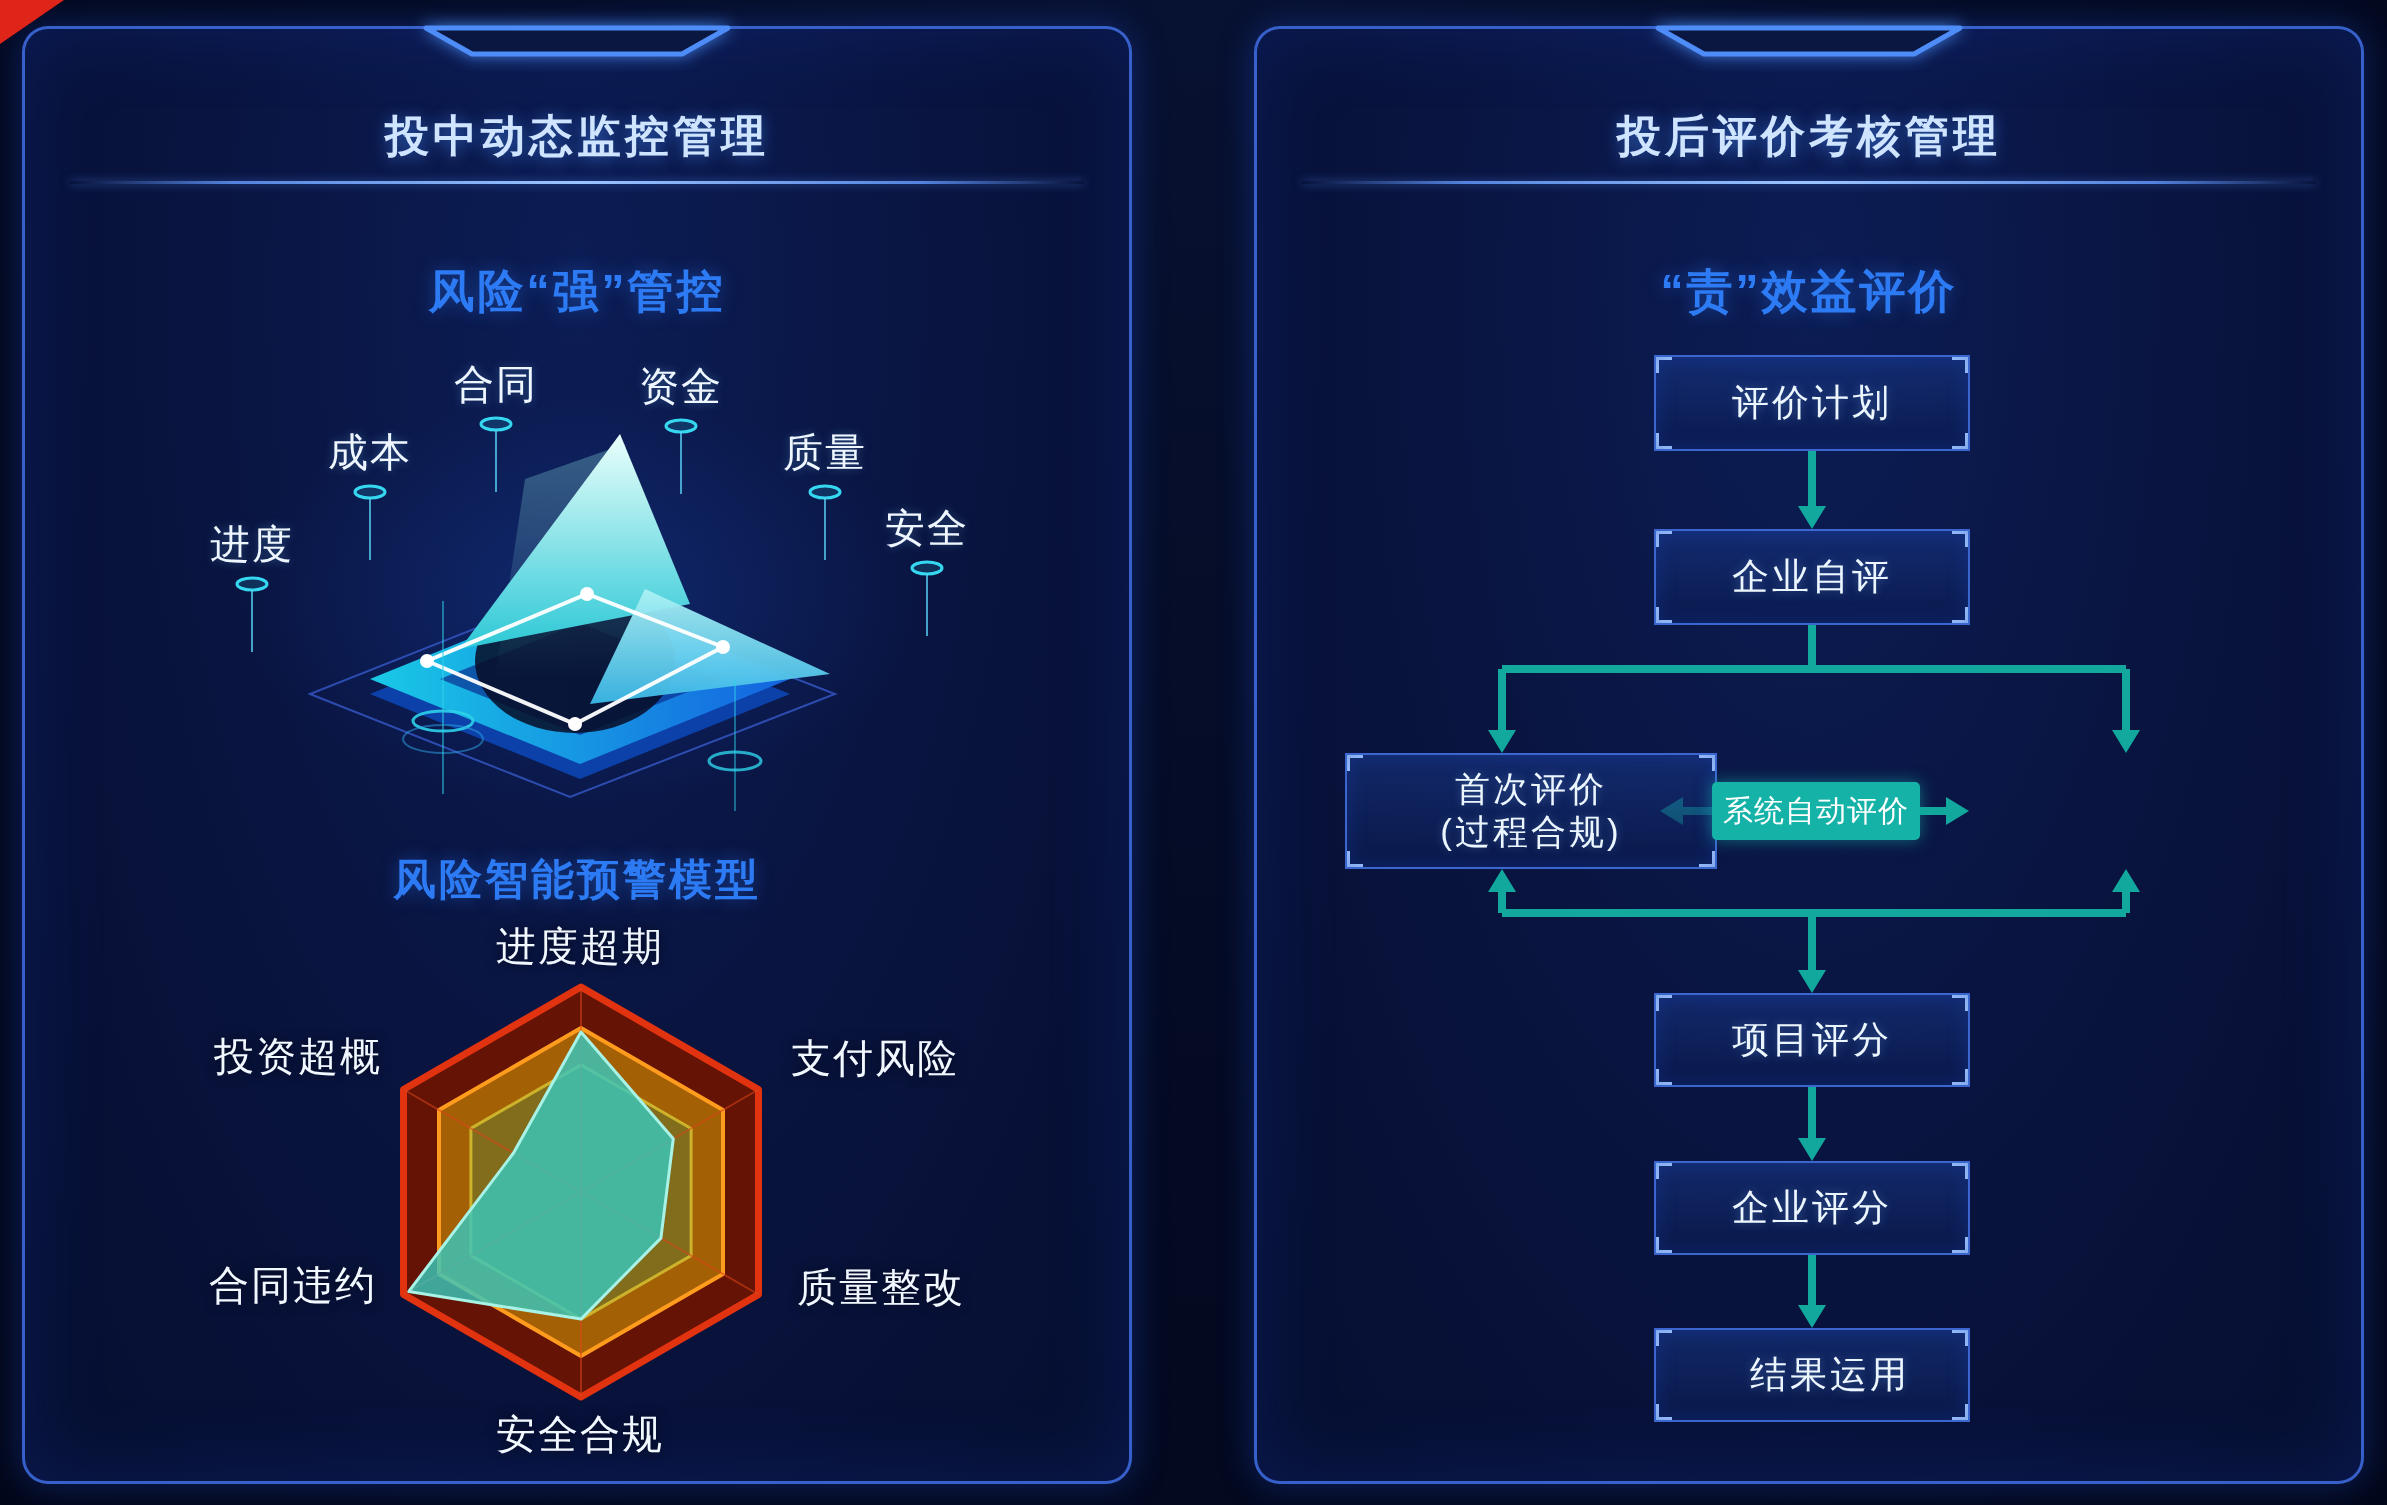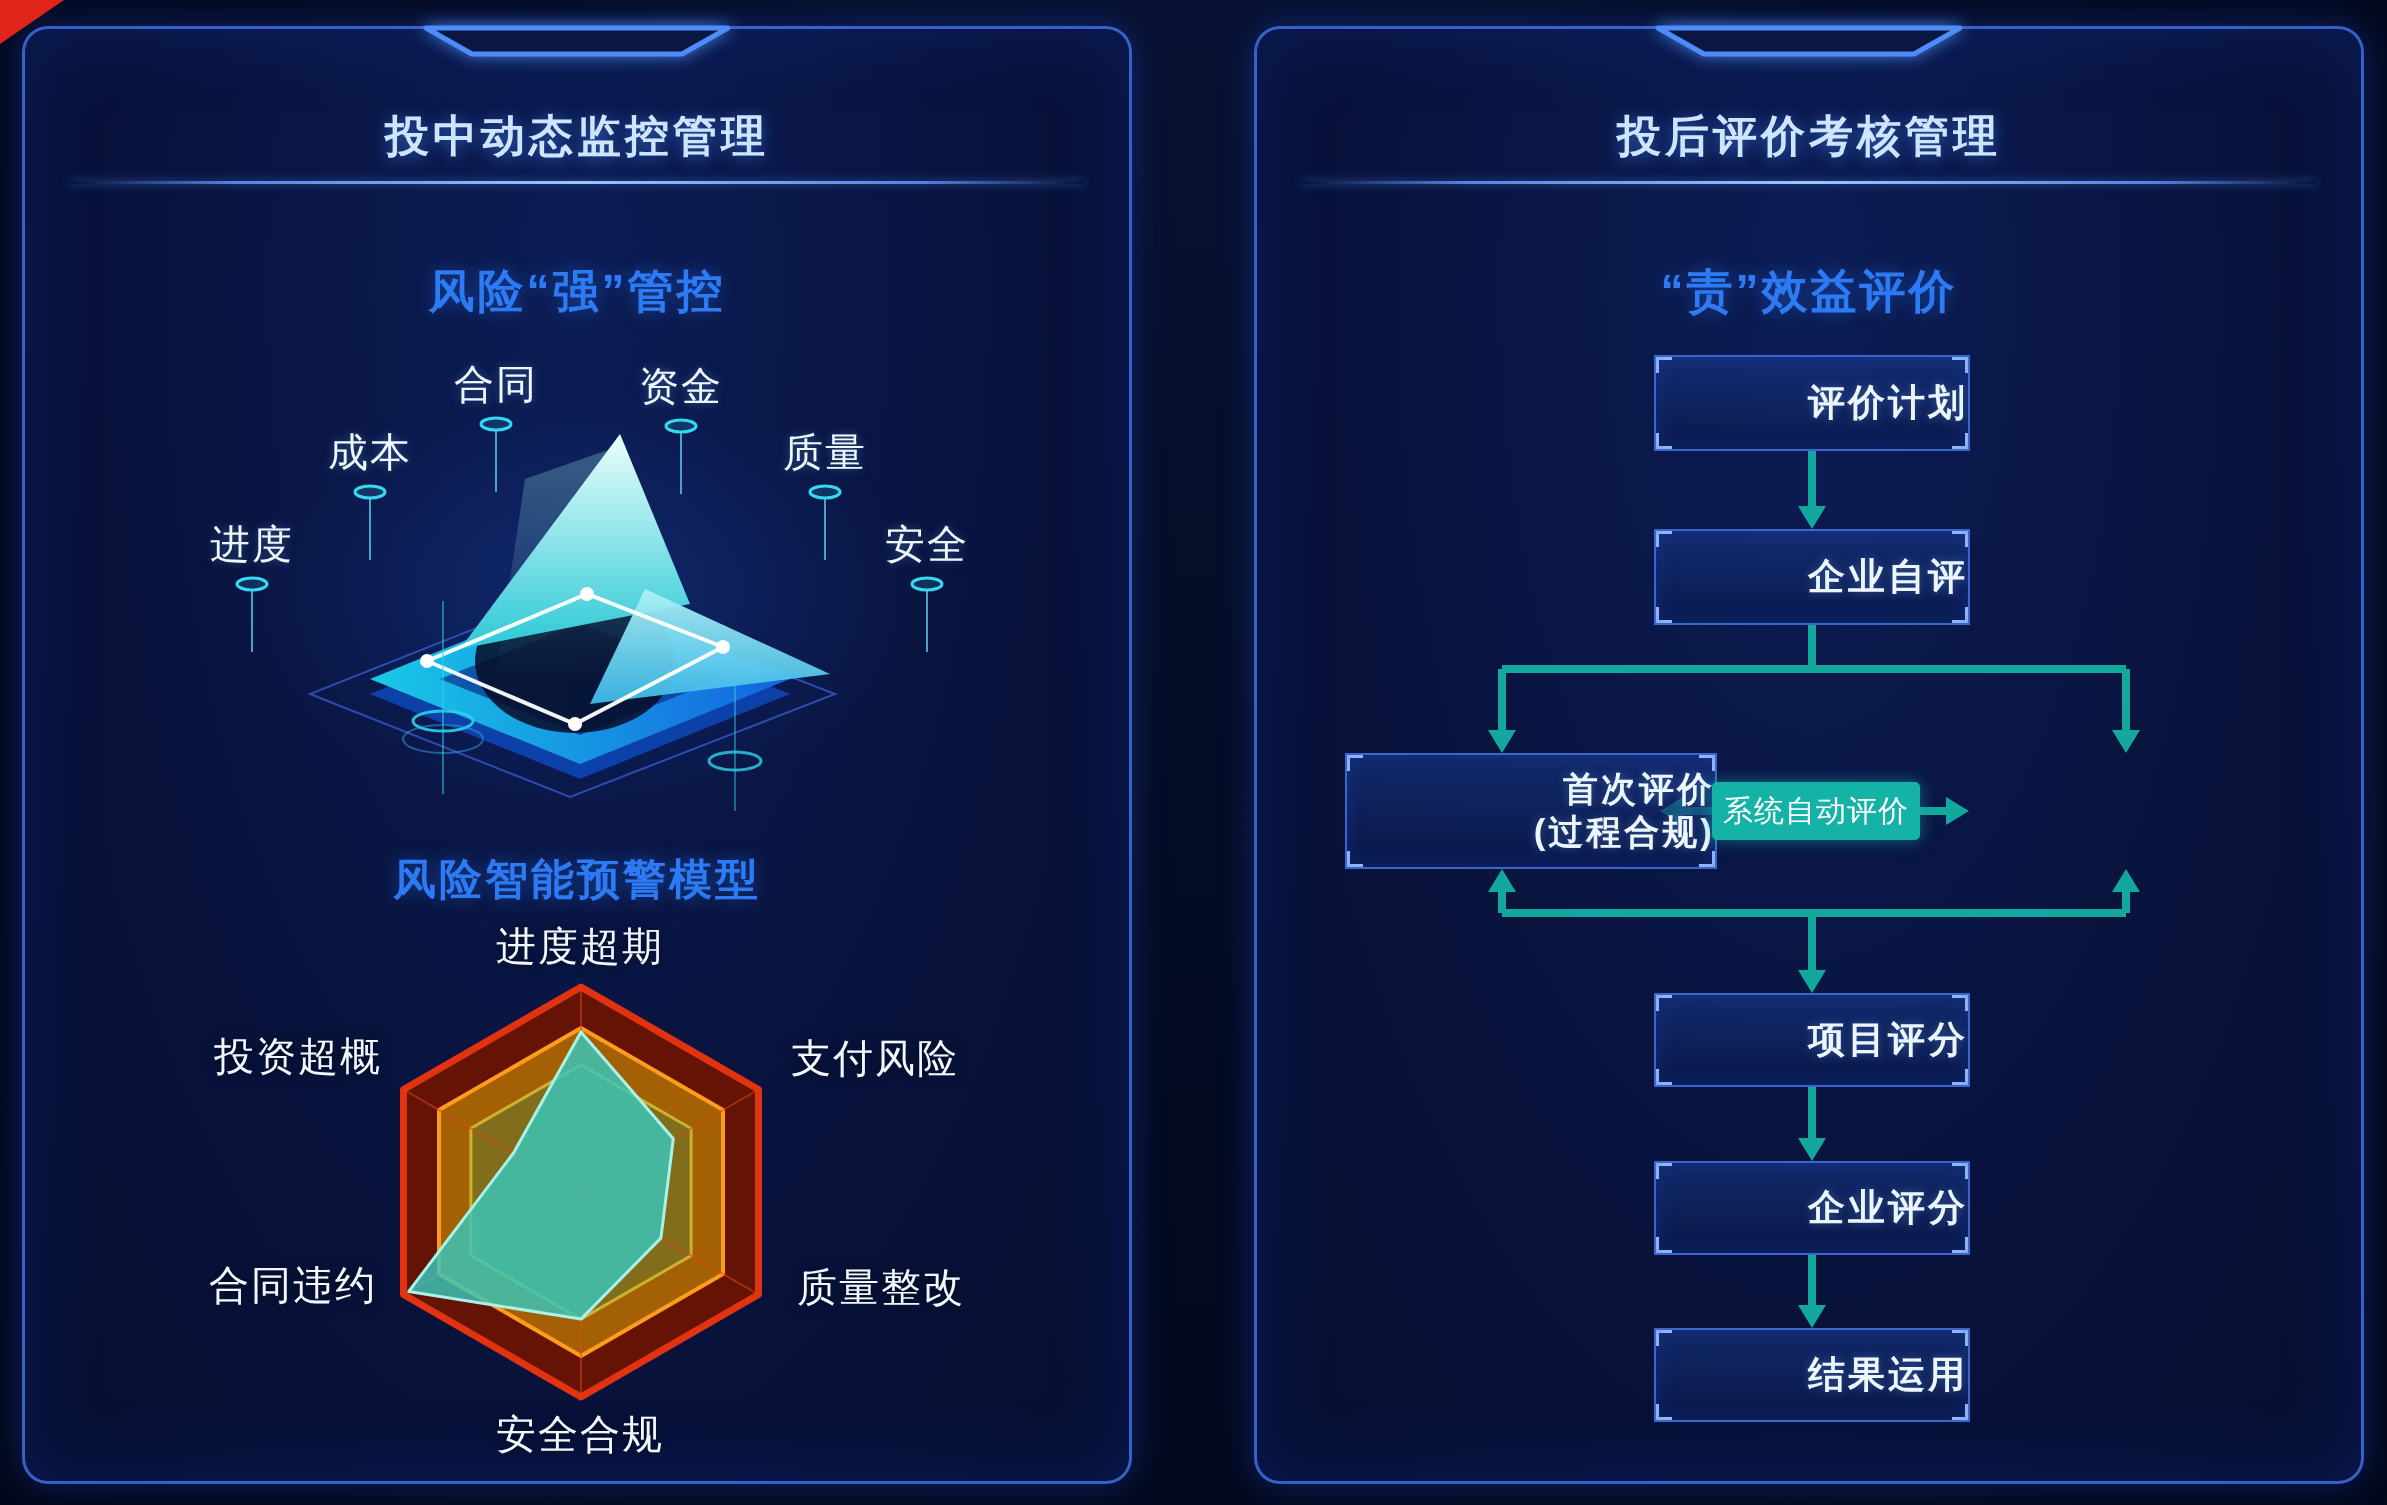--- a/index.html
+++ b/index.html
@@ -46,21 +46,21 @@
     background:radial-gradient(ellipse at center, rgba(36,96,230,.20) 0%, rgba(36,96,230,0) 70%);
   }
   .iso{position:absolute;left:150px;top:20px;}
   .mp{position:absolute;width:120px;display:flex;flex-direction:column;align-items:center;gap:0px;}
   .mp .lbl{font-size:40px;color:#eef6ff;font-weight:500;letter-spacing:2px;text-shadow:0 0 10px rgba(120,200,255,.35);}
   .mp-contract{left:411px;top:28px;}
   .mp-funds{left:596px;top:30px;}
   .mp-cost{left:285px;top:96px;}
   .mp-quality{left:740px;top:96px;}
   .mp-progress{left:167px;top:188px;}
-  .mp-safety{left:842px;top:188px;}
+  .mp-safety{left:842px;top:172px;}
   .model-title{
     position:absolute;left:0;top:822px;width:100%;margin:0;text-align:center;
     font-size:43px;font-weight:700;letter-spacing:3px;color:#2d7bf4;
     text-shadow:0 0 18px rgba(45,120,244,.45);
   }
   .radar-wrap{position:absolute;left:0;top:900px;width:1110px;height:558px;}
   .radar-wrap svg{position:absolute;left:286px;top:23px;}
   .rlab{
     position:absolute;transform:translate(-50%,-50%);white-space:nowrap;
     font-size:40px;color:#f2f8ff;font-weight:500;letter-spacing:2px;
@@ -72,35 +72,34 @@
   .rl4{left:268px;top:356px;}
   .rl2{left:856px;top:358px;}
   .rl3{left:555px;top:505px;}
   
   .flow{position:absolute;left:0;top:0;width:1110px;height:1458px;}
   .flow-lines{position:absolute;left:0;top:0;pointer-events:none;}
   .flow-lines .tl{stroke:#12a89d;stroke-width:8;fill:none;}
   .flow-lines .th{fill:#12a89d;stroke:none;}
   .fbox{
     position:absolute;box-sizing:border-box;
-    display:flex;flex-direction:column;align-items:flex-end;justify-content:center;
+    display:flex;flex-direction:column;align-items:center;justify-content:center;
     color:#ecf6ff;font-size:37px;letter-spacing:3px;line-height:1.22;
     border:2px solid #3b66cf;
     background-image:
       linear-gradient(#a8cdff,#a8cdff),linear-gradient(#a8cdff,#a8cdff),
       linear-gradient(#a8cdff,#a8cdff),linear-gradient(#a8cdff,#a8cdff),
       linear-gradient(#a8cdff,#a8cdff),linear-gradient(#a8cdff,#a8cdff),
       linear-gradient(#a8cdff,#a8cdff),linear-gradient(#a8cdff,#a8cdff),
       linear-gradient(180deg, rgba(26,58,140,.55), rgba(10,26,78,.74));
     background-repeat:no-repeat;
     background-size:16px 3px,16px 3px,16px 3px,16px 3px,3px 16px,3px 16px,3px 16px,3px 16px,100% 100%;
     background-position:left top,right top,left bottom,right bottom,left top,right top,left bottom,right bottom,center;
     box-shadow:inset 0 0 20px rgba(25,70,190,.35);
     text-shadow:0 0 10px rgba(130,190,255,.35);
-    font-weight:bold;
   }
   .fbox.tall{font-size:35px;}
   .b-plan{left:397px;top:326px;width:316px;height:96px;}
   .b-self{left:397px;top:500px;width:316px;height:96px;}
   .b-first{left:88px;top:724px;width:372px;height:116px;}
   .b-second{left:712px;top:724px;width:314px;height:116px;}
   .b-project{left:397px;top:964px;width:316px;height:94px;}
   .b-enterprise{left:397px;top:1132px;width:316px;height:94px;}
   .b-result{left:397px;top:1299px;width:316px;height:94px;padding-left:36px;}
   .auto-badge{

